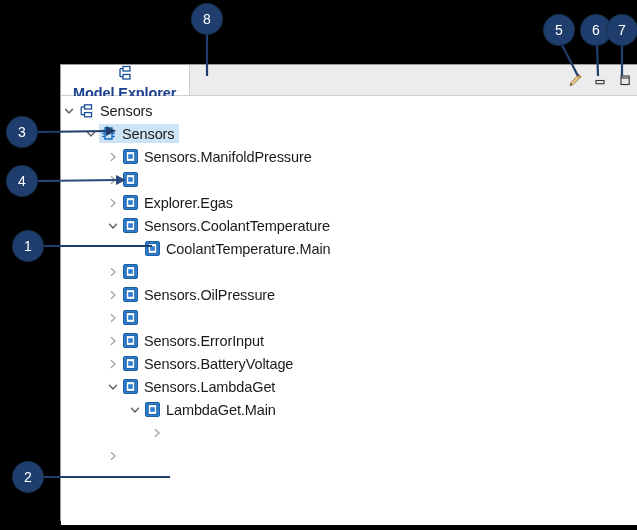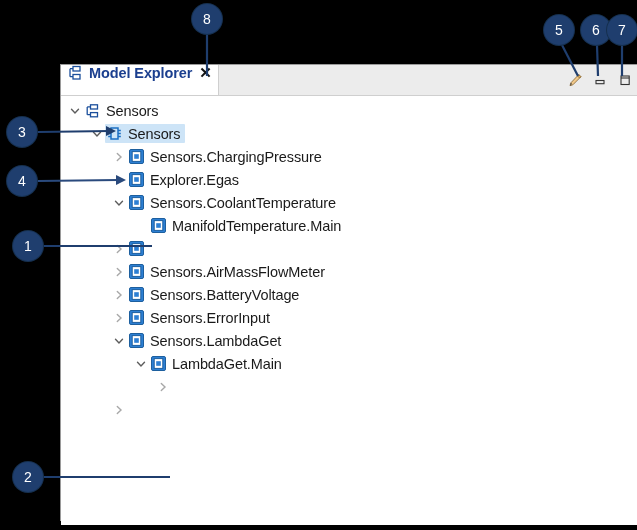--- a/index.html
+++ b/index.html
@@ -28,23 +28,24 @@
     position:relative;
     height:30px;
     background:#ececec;
     border-bottom:1px solid #cfcfcf;
   }
   .tab{
     position:absolute;left:0;top:0;
     height:30px;
     background:#ffffff;
     border-right:1px solid #cfcfcf;
-    display:flex;align-items:flex-start;
+    display:flex;align-items:center;
     padding:0 6px 0 7px;
     box-sizing:border-box;
+    flex-direction:column;
   }
   .tab-title{
     font-size:14.5px;font-weight:bold;color:#1b3f8f;
     margin-left:5px;margin-right:7px;
     letter-spacing:-0.1px;
     white-space:nowrap;
   }
   .tab-close{
     font-size:15px;font-weight:bold;color:#111;
     line-height:1;cursor:pointer;
@@ -60,21 +61,21 @@
   .tree{
     position:relative;
     padding-top:3px;
     background:#fff;
     height:426px;
     overflow:hidden;
   }
   .row{
     display:flex;align-items:center;
     height:23px;
-    padding-left:6px;
+    padding-left:0;
     white-space:nowrap;
     box-sizing:border-box;
   }
   .row.sel .label-wrap{background:#cde4f7;}
   .label-wrap{display:flex;align-items:center;padding:1px 4px 1px 1px;border-radius:1px;}
   .twisty{
     width:16px;min-width:16px;height:16px;
     display:flex;align-items:center;justify-content:center;
     color:#8d8d8d;
   }
@@ -207,21 +208,38 @@
             </svg>
           </span>
           <span class="label-wrap">
             <span class="ico">
               <svg width="17" height="17" viewBox="0 0 17 17">
                 <rect x="1.5" y="1.5" width="14" height="14" rx="1.5" fill="#2d7fd3" stroke="#1d5f9e" stroke-width="1"></rect>
                 <rect x="4.2" y="3.6" width="8.6" height="9.8" fill="#ffffff" stroke="#1d5f9e" stroke-width="1"></rect>
                 <rect x="6.2" y="6.2" width="4.6" height="4.6" fill="#2d7fd3"></rect>
               </svg>
             </span>
-            <span class="txt">Sensors.ChargingPressure</span>
+            <span class="txt">Sensors.ManifoldPressure</span>
+          </span>
+        </div>
+        <div class="row">
+          <span class="ind" style="width: 44px;"></span>
+          <span class="twisty">
+            <svg width="12" height="12" viewBox="0 0 12 12">
+              <path d="M4.3 2.5 L8 6 L4.3 9.5" fill="none" stroke="#a8a8a8" stroke-width="1.4" stroke-linecap="round"></path>
+            </svg>
+          </span>
+          <span class="label-wrap">
+            <span class="ico">
+              <svg width="17" height="17" viewBox="0 0 17 17">
+                <rect x="1.5" y="1.5" width="14" height="14" rx="1.5" fill="#2d7fd3" stroke="#1d5f9e" stroke-width="1"></rect>
+                <rect x="4.2" y="3.6" width="8.6" height="9.8" fill="#ffffff" stroke="#1d5f9e" stroke-width="1"></rect>
+                <rect x="6.2" y="6.2" width="4.6" height="4.6" fill="#2d7fd3"></rect>
+              </svg>
+            </span>
           </span>
         </div>
         <div class="row">
           <span class="ind" style="width: 44px;"></span>
           <span class="twisty">
             <svg width="12" height="12" viewBox="0 0 12 12">
               <path d="M4.3 2.5 L8 6 L4.3 9.5" fill="none" stroke="#a8a8a8" stroke-width="1.4" stroke-linecap="round"></path>
             </svg>
           </span>
           <span class="label-wrap">
@@ -259,92 +277,109 @@
             <span style="display:block;width:16px;height:16px"></span>
           </span>
           <span class="label-wrap">
             <span class="ico">
               <svg width="17" height="17" viewBox="0 0 17 17">
                 <rect x="1.5" y="1.5" width="14" height="14" rx="1.5" fill="#2d7fd3" stroke="#1d5f9e" stroke-width="1"></rect>
                 <rect x="4.2" y="3.6" width="8.6" height="9.8" fill="#ffffff" stroke="#1d5f9e" stroke-width="1"></rect>
                 <rect x="6.2" y="6.2" width="4.6" height="4.6" fill="#2d7fd3"></rect>
               </svg>
             </span>
-            <span class="txt">ManifoldTemperature.Main</span>
-          </span>
-        </div>
-        <div class="row">
-          <span class="ind" style="width: 44px;"></span>
-          <span class="twisty">
-            <svg width="12" height="12" viewBox="0 0 12 12">
-              <path d="M4.3 2.5 L8 6 L4.3 9.5" fill="none" stroke="#a8a8a8" stroke-width="1.4" stroke-linecap="round"></path>
-            </svg>
-          </span>
-          <span class="label-wrap">
-            <span class="ico">
-              <svg width="17" height="17" viewBox="0 0 17 17">
-                <rect x="1.5" y="1.5" width="14" height="14" rx="1.5" fill="#2d7fd3" stroke="#1d5f9e" stroke-width="1"></rect>
-                <rect x="4.2" y="3.6" width="8.6" height="9.8" fill="#ffffff" stroke="#1d5f9e" stroke-width="1"></rect>
-                <rect x="6.2" y="6.2" width="4.6" height="4.6" fill="#2d7fd3"></rect>
-              </svg>
-            </span>
-          </span>
-        </div>
-        <div class="row">
-          <span class="ind" style="width: 44px;"></span>
-          <span class="twisty">
-            <svg width="12" height="12" viewBox="0 0 12 12">
-              <path d="M4.3 2.5 L8 6 L4.3 9.5" fill="none" stroke="#a8a8a8" stroke-width="1.4" stroke-linecap="round"></path>
-            </svg>
-          </span>
-          <span class="label-wrap">
-            <span class="ico">
-              <svg width="17" height="17" viewBox="0 0 17 17">
-                <rect x="1.5" y="1.5" width="14" height="14" rx="1.5" fill="#2d7fd3" stroke="#1d5f9e" stroke-width="1"></rect>
-                <rect x="4.2" y="3.6" width="8.6" height="9.8" fill="#ffffff" stroke="#1d5f9e" stroke-width="1"></rect>
-                <rect x="6.2" y="6.2" width="4.6" height="4.6" fill="#2d7fd3"></rect>
-              </svg>
-            </span>
-            <span class="txt">Sensors.AirMassFlowMeter</span>
+            <span class="txt">CoolantTemperature.Main</span>
+          </span>
+        </div>
+        <div class="row">
+          <span class="ind" style="width: 44px;"></span>
+          <span class="twisty">
+            <svg width="12" height="12" viewBox="0 0 12 12">
+              <path d="M4.3 2.5 L8 6 L4.3 9.5" fill="none" stroke="#a8a8a8" stroke-width="1.4" stroke-linecap="round"></path>
+            </svg>
+          </span>
+          <span class="label-wrap">
+            <span class="ico">
+              <svg width="17" height="17" viewBox="0 0 17 17">
+                <rect x="1.5" y="1.5" width="14" height="14" rx="1.5" fill="#2d7fd3" stroke="#1d5f9e" stroke-width="1"></rect>
+                <rect x="4.2" y="3.6" width="8.6" height="9.8" fill="#ffffff" stroke="#1d5f9e" stroke-width="1"></rect>
+                <rect x="6.2" y="6.2" width="4.6" height="4.6" fill="#2d7fd3"></rect>
+              </svg>
+            </span>
+          </span>
+        </div>
+        <div class="row">
+          <span class="ind" style="width: 44px;"></span>
+          <span class="twisty">
+            <svg width="12" height="12" viewBox="0 0 12 12">
+              <path d="M4.3 2.5 L8 6 L4.3 9.5" fill="none" stroke="#a8a8a8" stroke-width="1.4" stroke-linecap="round"></path>
+            </svg>
+          </span>
+          <span class="label-wrap">
+            <span class="ico">
+              <svg width="17" height="17" viewBox="0 0 17 17">
+                <rect x="1.5" y="1.5" width="14" height="14" rx="1.5" fill="#2d7fd3" stroke="#1d5f9e" stroke-width="1"></rect>
+                <rect x="4.2" y="3.6" width="8.6" height="9.8" fill="#ffffff" stroke="#1d5f9e" stroke-width="1"></rect>
+                <rect x="6.2" y="6.2" width="4.6" height="4.6" fill="#2d7fd3"></rect>
+              </svg>
+            </span>
+            <span class="txt">Sensors.OilPressure</span>
+          </span>
+        </div>
+        <div class="row">
+          <span class="ind" style="width: 44px;"></span>
+          <span class="twisty">
+            <svg width="12" height="12" viewBox="0 0 12 12">
+              <path d="M4.3 2.5 L8 6 L4.3 9.5" fill="none" stroke="#a8a8a8" stroke-width="1.4" stroke-linecap="round"></path>
+            </svg>
+          </span>
+          <span class="label-wrap">
+            <span class="ico">
+              <svg width="17" height="17" viewBox="0 0 17 17">
+                <rect x="1.5" y="1.5" width="14" height="14" rx="1.5" fill="#2d7fd3" stroke="#1d5f9e" stroke-width="1"></rect>
+                <rect x="4.2" y="3.6" width="8.6" height="9.8" fill="#ffffff" stroke="#1d5f9e" stroke-width="1"></rect>
+                <rect x="6.2" y="6.2" width="4.6" height="4.6" fill="#2d7fd3"></rect>
+              </svg>
+            </span>
+          </span>
+        </div>
+        <div class="row">
+          <span class="ind" style="width: 44px;"></span>
+          <span class="twisty">
+            <svg width="12" height="12" viewBox="0 0 12 12">
+              <path d="M4.3 2.5 L8 6 L4.3 9.5" fill="none" stroke="#a8a8a8" stroke-width="1.4" stroke-linecap="round"></path>
+            </svg>
+          </span>
+          <span class="label-wrap">
+            <span class="ico">
+              <svg width="17" height="17" viewBox="0 0 17 17">
+                <rect x="1.5" y="1.5" width="14" height="14" rx="1.5" fill="#2d7fd3" stroke="#1d5f9e" stroke-width="1"></rect>
+                <rect x="4.2" y="3.6" width="8.6" height="9.8" fill="#ffffff" stroke="#1d5f9e" stroke-width="1"></rect>
+                <rect x="6.2" y="6.2" width="4.6" height="4.6" fill="#2d7fd3"></rect>
+              </svg>
+            </span>
+            <span class="txt">Sensors.ErrorInput</span>
           </span>
         </div>
         <div class="row">
           <span class="ind" style="width: 44px;"></span>
           <span class="twisty">
             <svg width="12" height="12" viewBox="0 0 12 12">
               <path d="M4.3 2.5 L8 6 L4.3 9.5" fill="none" stroke="#a8a8a8" stroke-width="1.4" stroke-linecap="round"></path>
             </svg>
           </span>
           <span class="label-wrap">
             <span class="ico">
               <svg width="17" height="17" viewBox="0 0 17 17">
                 <rect x="1.5" y="1.5" width="14" height="14" rx="1.5" fill="#2d7fd3" stroke="#1d5f9e" stroke-width="1"></rect>
                 <rect x="4.2" y="3.6" width="8.6" height="9.8" fill="#ffffff" stroke="#1d5f9e" stroke-width="1"></rect>
                 <rect x="6.2" y="6.2" width="4.6" height="4.6" fill="#2d7fd3"></rect>
               </svg>
             </span>
             <span class="txt">Sensors.BatteryVoltage</span>
-          </span>
-        </div>
-        <div class="row">
-          <span class="ind" style="width: 44px;"></span>
-          <span class="twisty">
-            <svg width="12" height="12" viewBox="0 0 12 12">
-              <path d="M4.3 2.5 L8 6 L4.3 9.5" fill="none" stroke="#a8a8a8" stroke-width="1.4" stroke-linecap="round"></path>
-            </svg>
-          </span>
-          <span class="label-wrap">
-            <span class="ico">
-              <svg width="17" height="17" viewBox="0 0 17 17">
-                <rect x="1.5" y="1.5" width="14" height="14" rx="1.5" fill="#2d7fd3" stroke="#1d5f9e" stroke-width="1"></rect>
-                <rect x="4.2" y="3.6" width="8.6" height="9.8" fill="#ffffff" stroke="#1d5f9e" stroke-width="1"></rect>
-                <rect x="6.2" y="6.2" width="4.6" height="4.6" fill="#2d7fd3"></rect>
-              </svg>
-            </span>
-            <span class="txt">Sensors.ErrorInput</span>
           </span>
         </div>
         <div class="row">
           <span class="ind" style="width: 44px;"></span>
           <span class="twisty">
             <svg width="12" height="12" viewBox="0 0 12 12">
               <path d="M2.5 4.3 L6 8 L9.5 4.3" fill="none" stroke="#5d5d5d" stroke-width="1.4" stroke-linecap="round"></path>
             </svg>
           </span>
           <span class="label-wrap">

